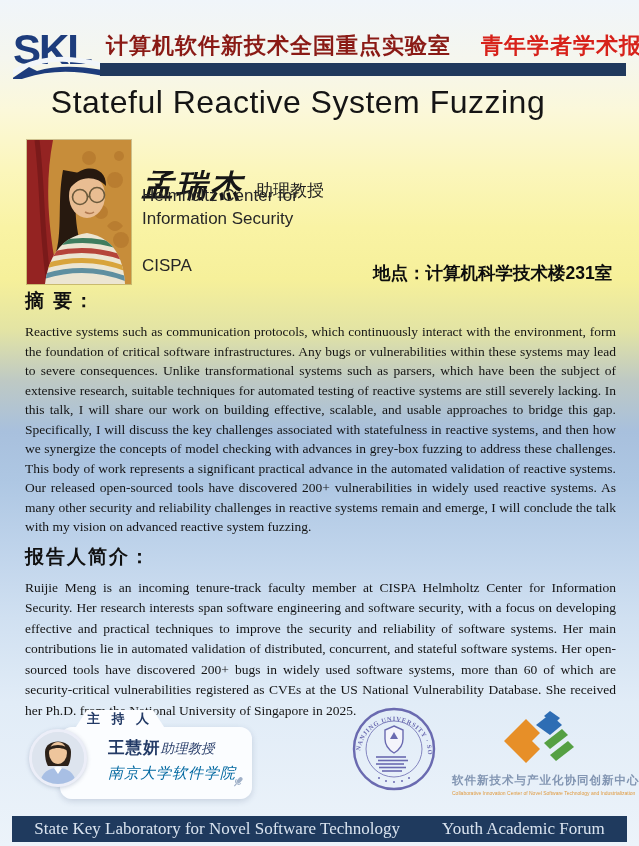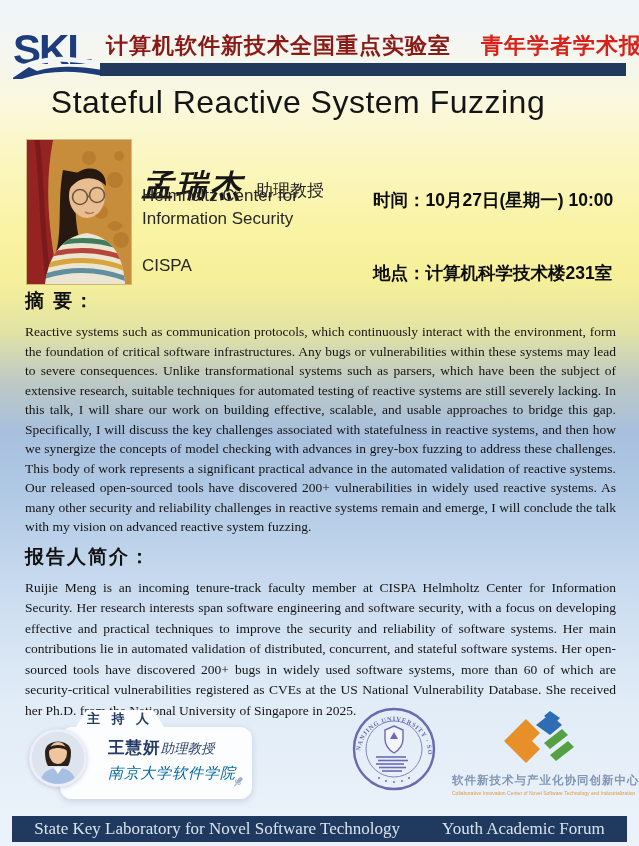--- a/index.html
+++ b/index.html
@@ -159,23 +159,20 @@
   <div class="abs speaker-name-row">
     <span class="speaker-name">孟瑞杰</span>
     <span class="speaker-academic-title">助理教授</span>
   </div>
   <div class="abs speaker-affiliation">
     <div>Helmholtz Center for</div>
     <div>Information Security</div>
   </div>
   <div class="abs speaker-org">CISPA</div>
 
-  <div class="abs schedule-time">
-    <span>时间：</span><span>10月27日(星期一) 10:00</span>
-  </div>
   <div class="abs schedule-location">
     <span>地点：</span><span>计算机科学技术楼231室</span>
   </div>
 
   <div class="abs content">
     <div class="section-heading">摘 要：</div>
     <div class="body-text">Reactive systems such as communication protocols, which continuously interact with the environment, form the foundation of critical software infrastructures. Any bugs or vulnerabilities within these systems may lead to severe consequences. Unlike transformational systems such as parsers, which have been the subject of extensive research, suitable techniques for automated testing of reactive systems are still severely lacking. In this talk, I will share our work on building effective, scalable, and usable approaches to bridge this gap. Specifically, I will discuss the key challenges associated with statefulness in reactive systems, and then how we synergize the concepts of model checking with advances in grey-box fuzzing to address these challenges. This body of work represents a significant practical advance in the automated validation of reactive systems. Our released open-sourced tools have discovered 200+ vulnerabilities in widely used reactive systems. As many other security and reliability challenges in reactive systems remain and emerge, I will conclude the talk with my vision on advanced reactive system fuzzing.</div>
     <div class="bio-block">
       <div class="section-heading">报告人简介：</div>
       <div class="body-text">Ruijie Meng is an incoming tenure-track faculty member at CISPA Helmholtz Center for Information Security. Her research interests span software engineering and software security, with a focus on developing effective and practical techniques to improve the security and reliability of software systems. Her main contributions lie in automated validation of distributed, concurrent, and stateful software systems. Her open-sourced tools have discovered 200+ bugs in widely used software systems, more than 60 of which are security-critical vulnerabilities registered as CVEs at the US National Vulnerability Database. She received her Ph.D. from the National University of Singapore in 2025.</div>

